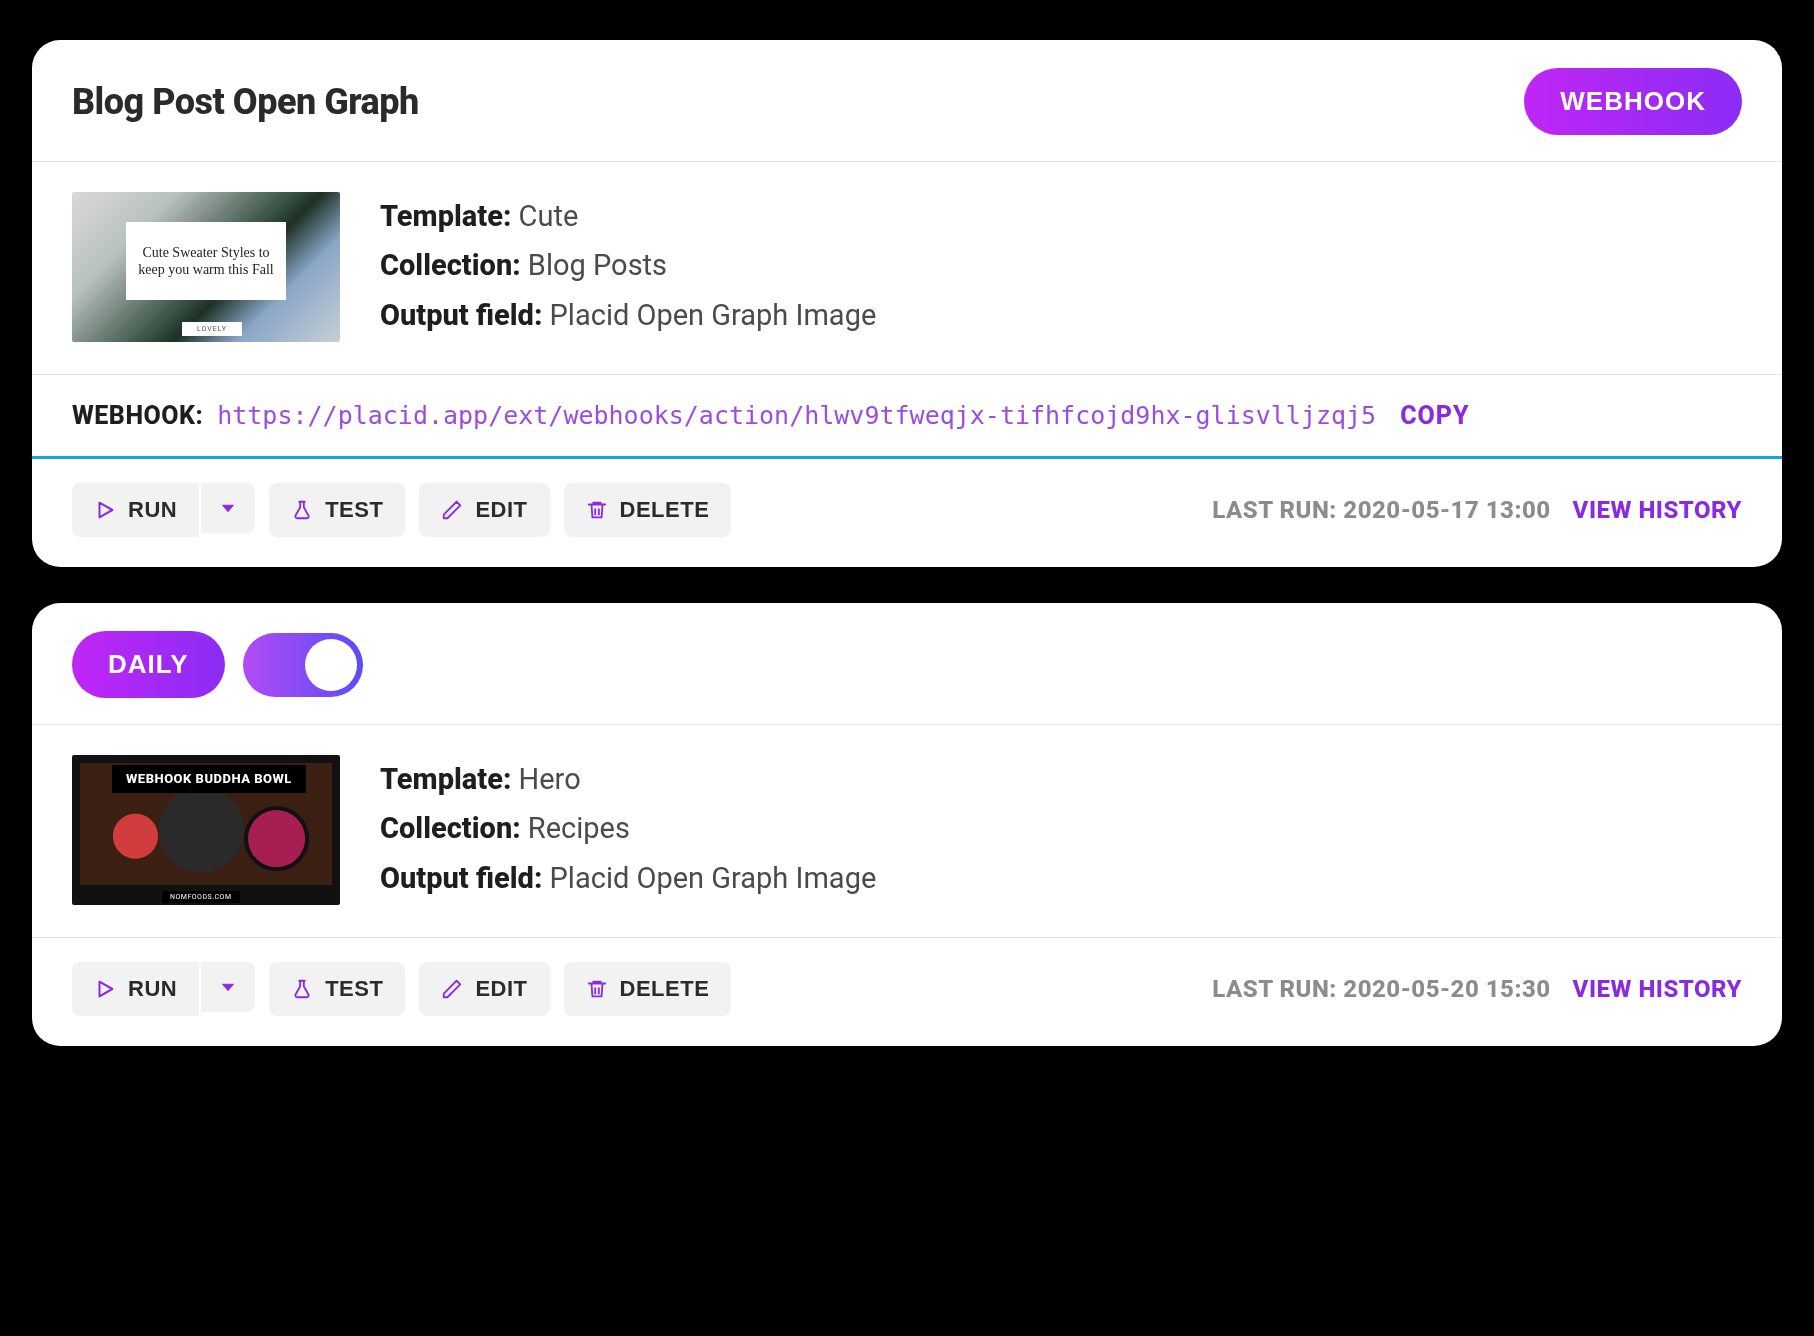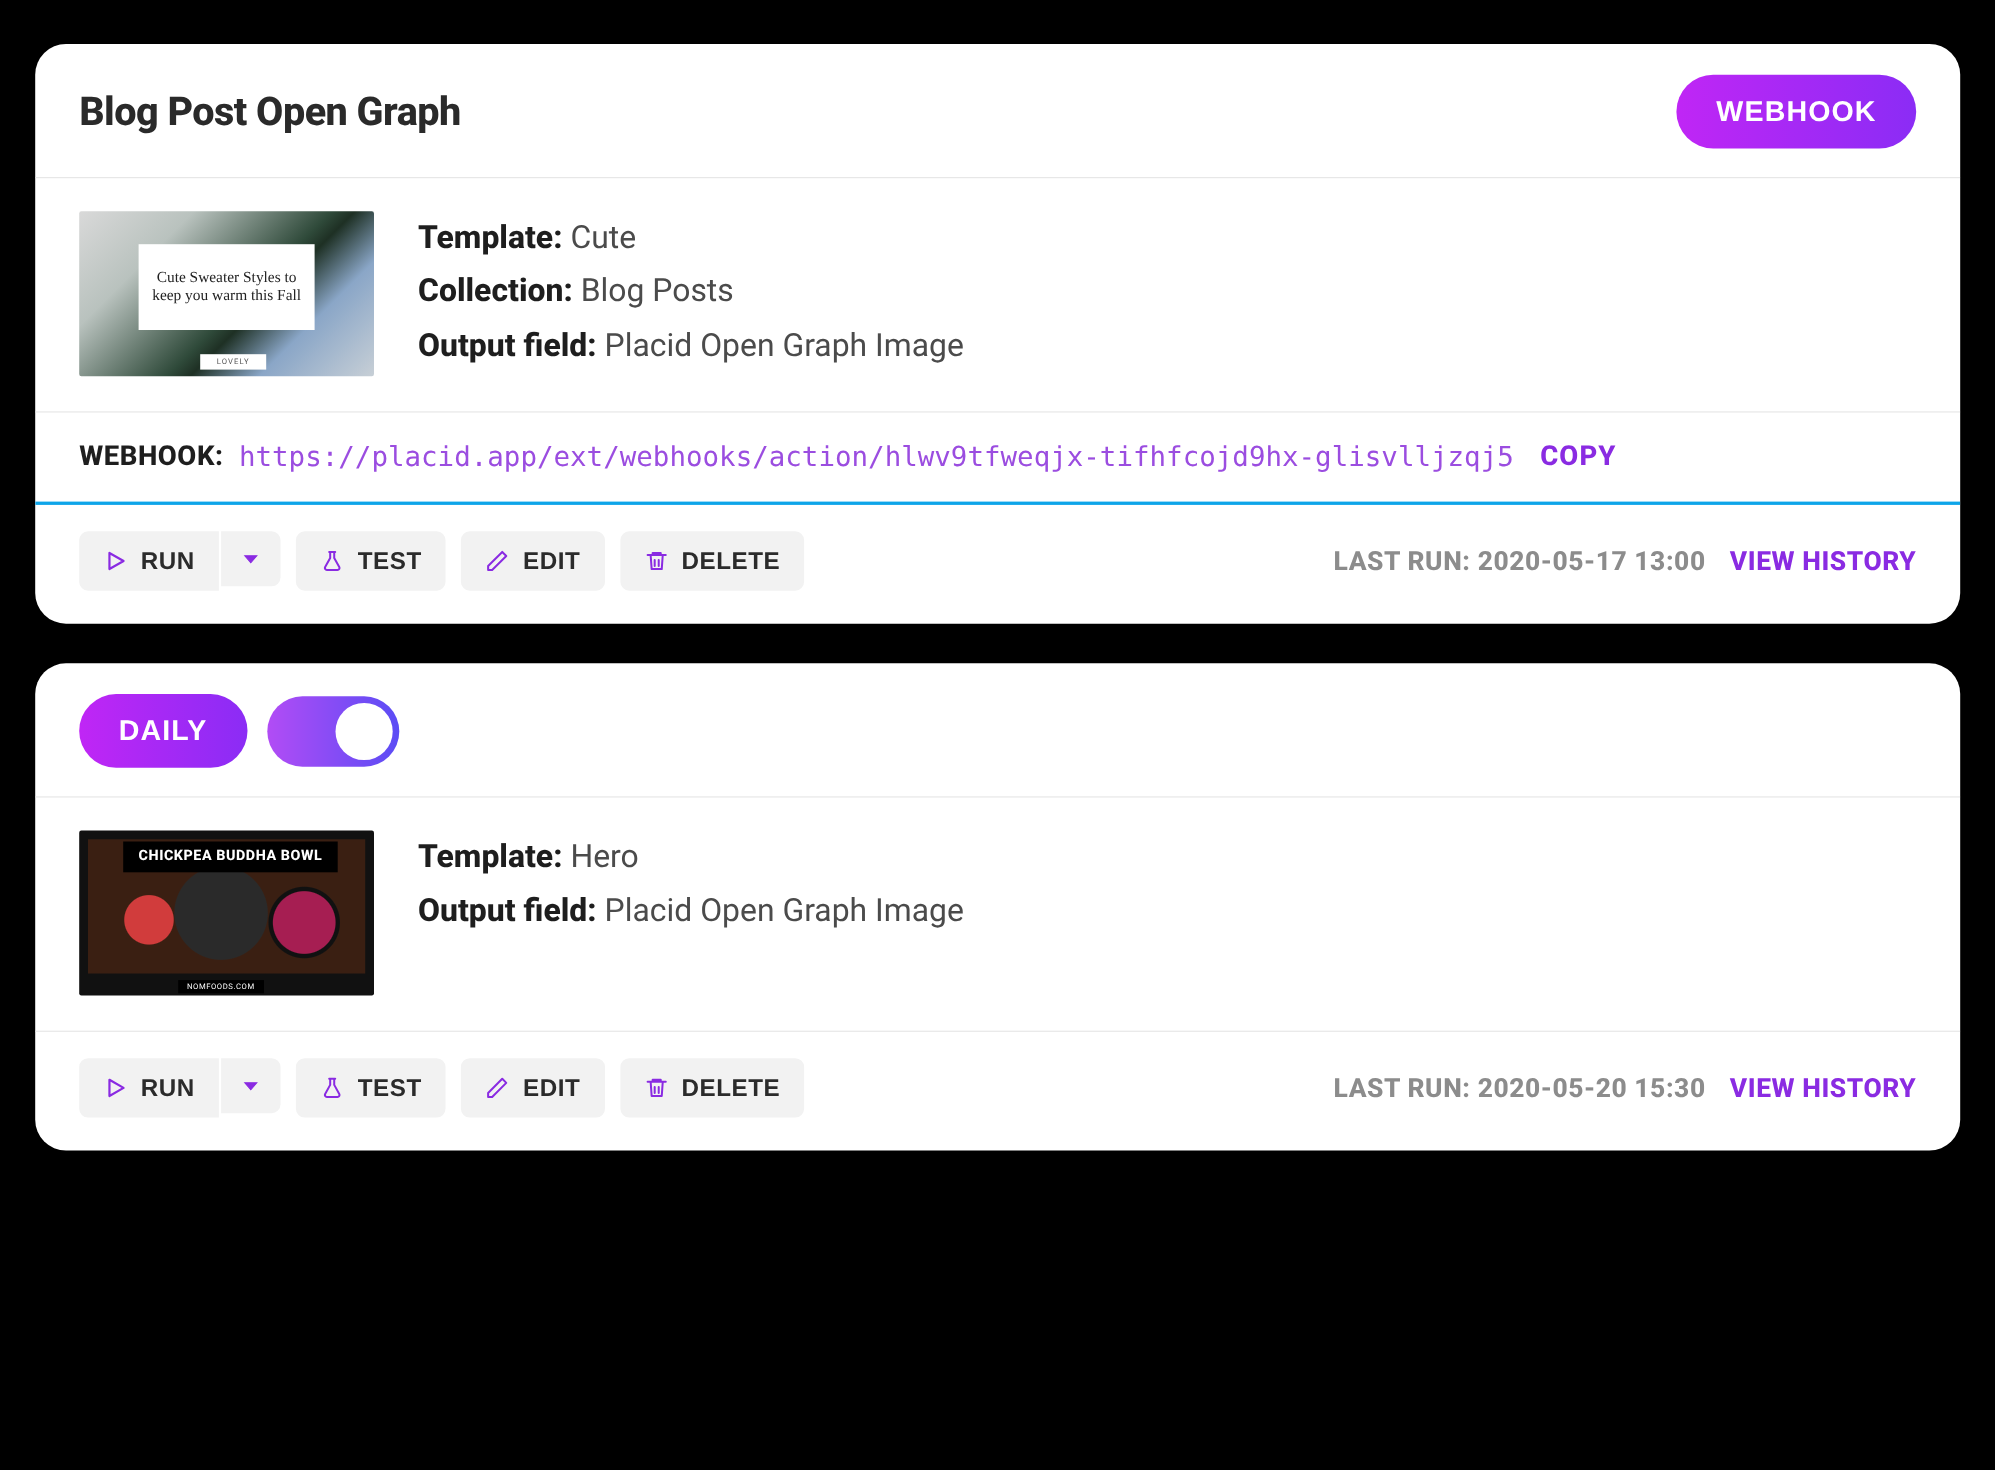--- a/index.html
+++ b/index.html
@@ -266,27 +266,31 @@
       <button class="pill-btn">DAILY</button>
       <div class="toggle">
         <div class="toggle-knob"></div>
       </div>
     </div>
   </div>
 
   <div class="card-body">
     <div class="thumb thumb-2">
       <div class="photo"></div>
-      <div class="title-box">CHICKPEA BUDDHA BOWL</div>
+      <div class="title-box">WEBHOOK BUDDHA BOWL</div>
       <div class="caption">NOMFOODS.COM</div>
     </div>
     <div class="meta">
       <div>
         <strong>Template:</strong>
         <span>Hero</span>
+      </div>
+      <div>
+        <strong>Collection:</strong>
+        <span>Recipes</span>
       </div>
       <div>
         <strong>Output field:</strong>
         <span>Placid Open Graph Image</span>
       </div>
     </div>
   </div>
 
   <div class="card-footer">
     <div class="actions">

